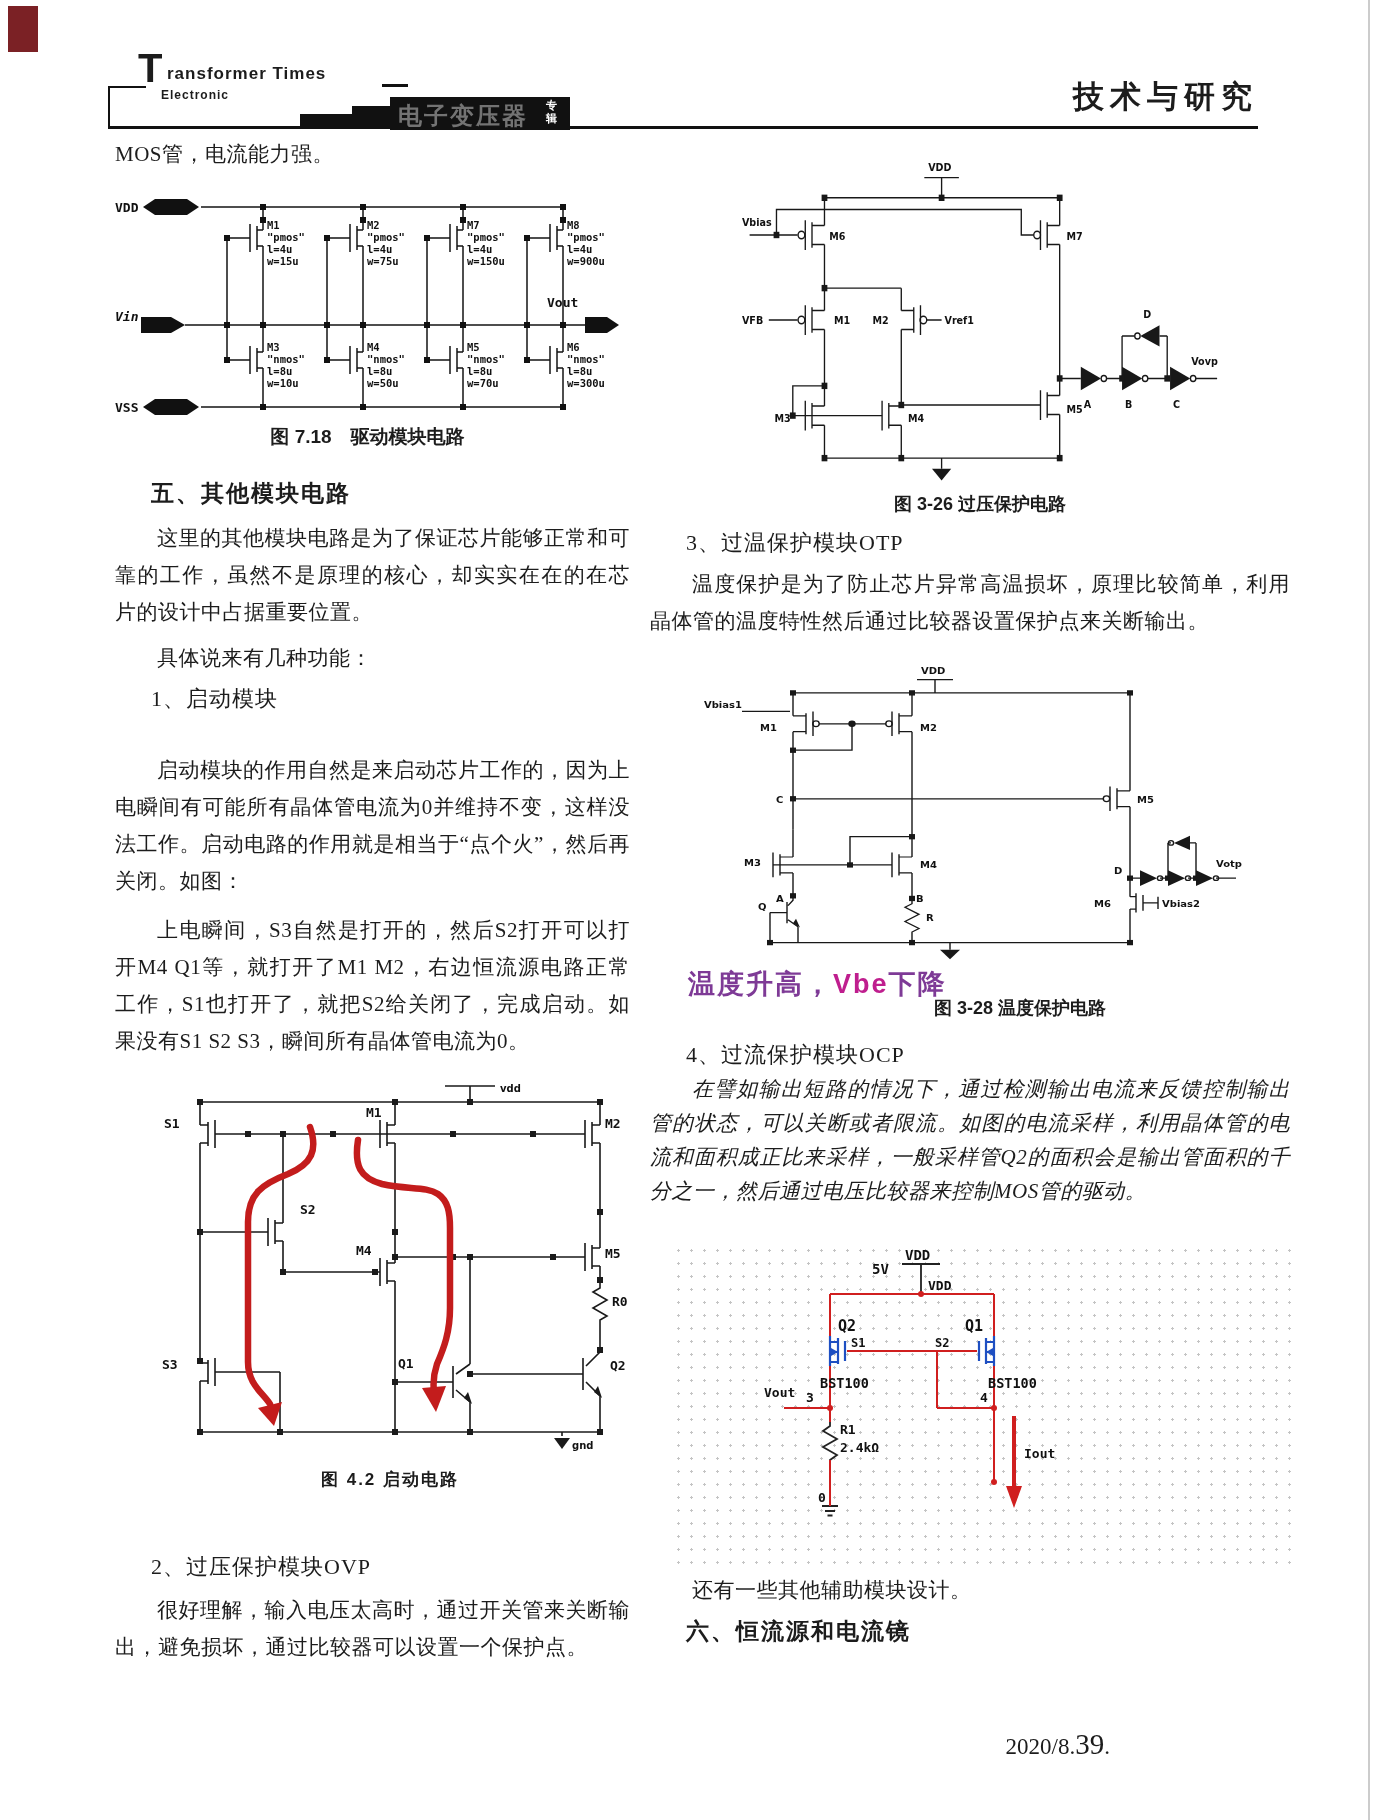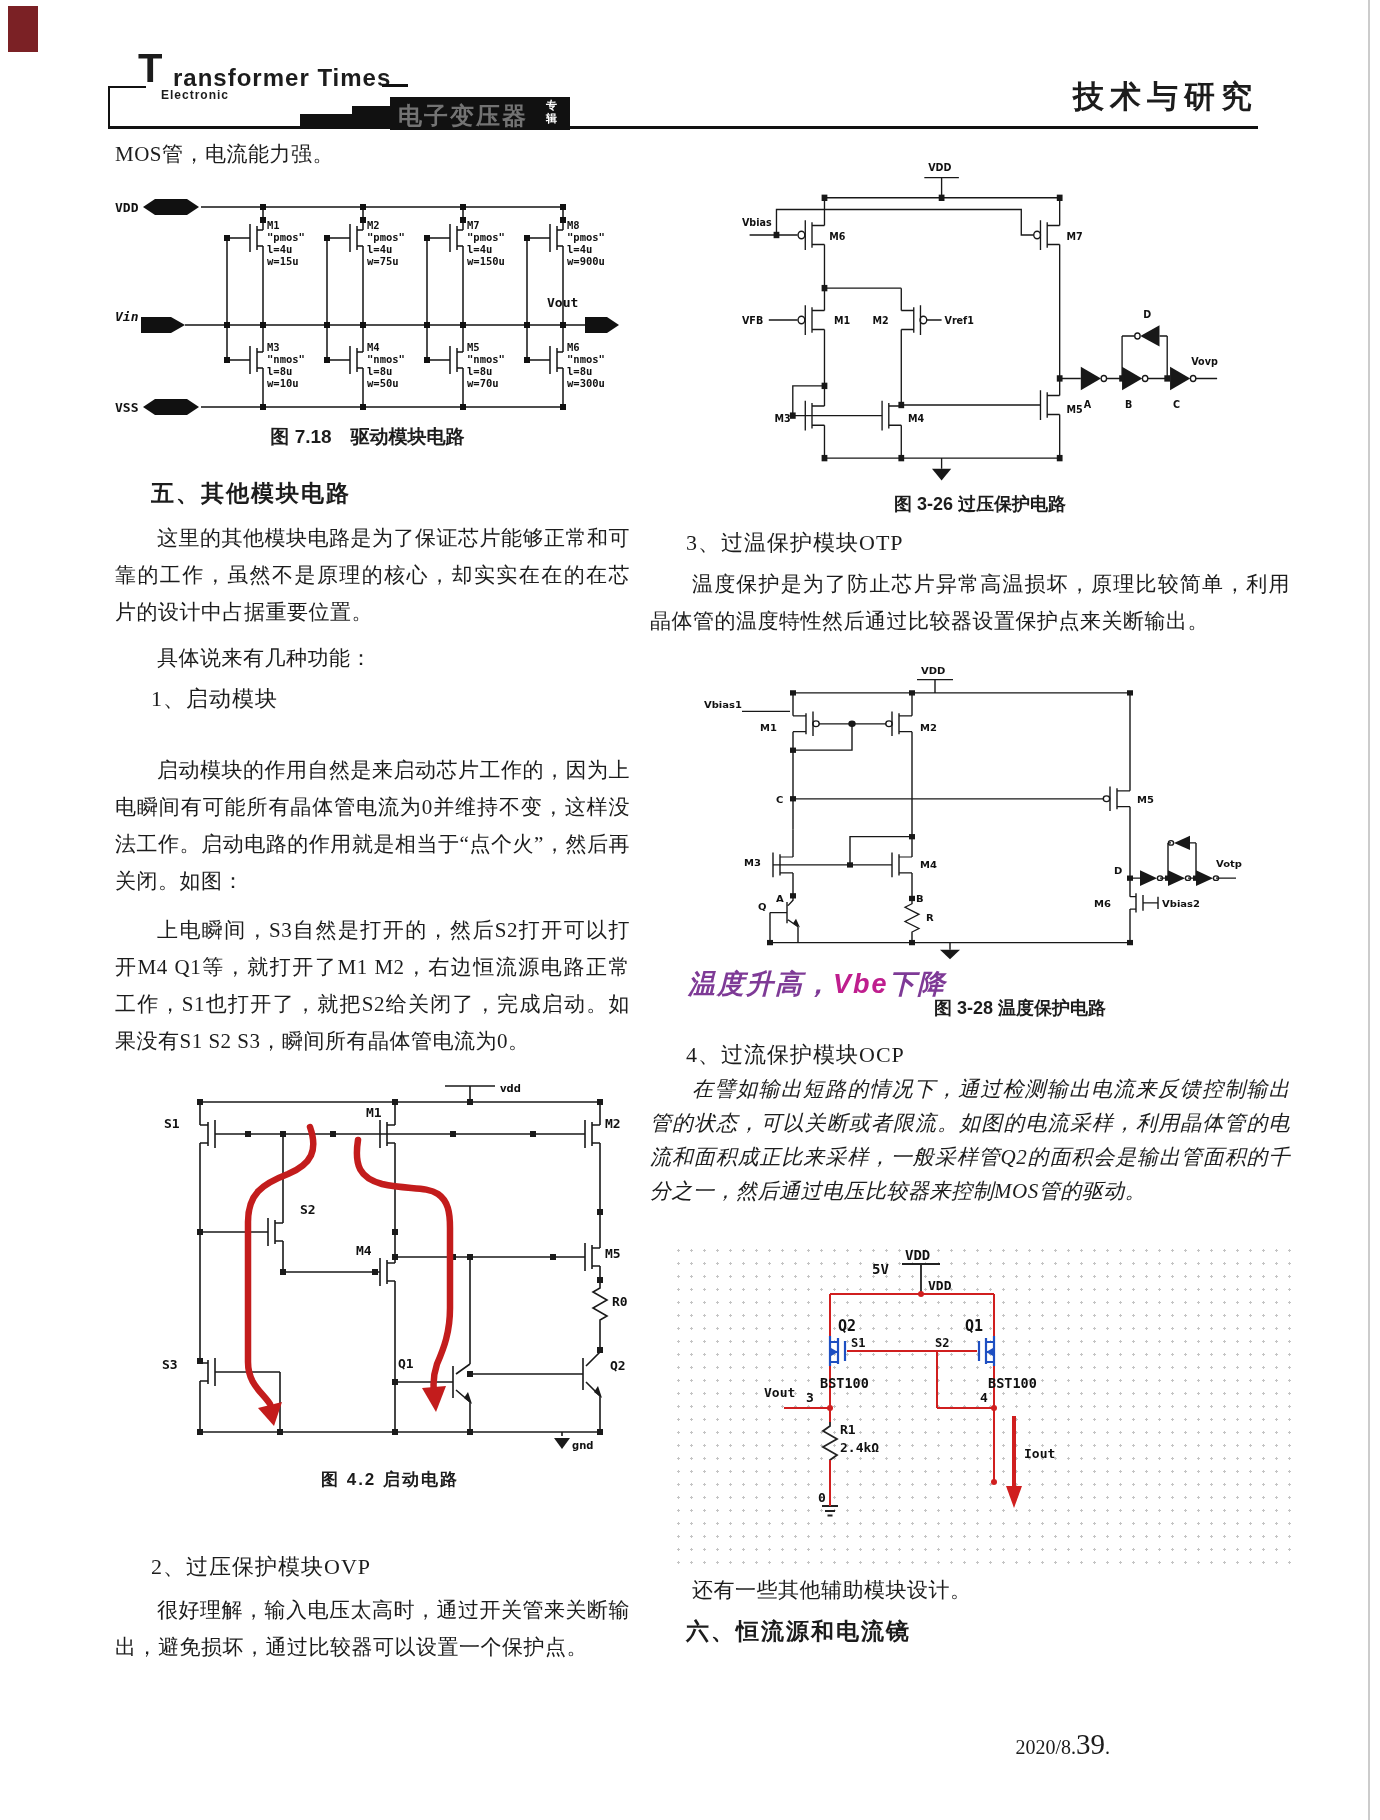--- a/index.html
+++ b/index.html
@@ -3,21 +3,21 @@
 <meta charset="utf-8">
 <style>
   html,body{margin:0;padding:0;background:#e8e8e8;}
   #page{position:relative;width:1380px;height:1820px;background:#ffffff;overflow:hidden;
         font-family:"Liberation Serif",serif;color:#1c1c1c;}
   .abs{position:absolute;}
   
   .corner-mark{left:8px;top:6px;width:30px;height:46px;background:#7b2125;}
   .logo-small{left:161px;top:52px;font-family:Liberation Sans, sans-serif;font-weight:700;font-size:12px;letter-spacing:1px;margin-top:36px;}
   .logo-T{left:138px;top:48px;font-family:"Liberation Sans",sans-serif;font-weight:700;font-size:40px;line-height:40px;}
-  .logo-rest{left:167px;top:64px;font-family:"Liberation Sans",sans-serif;font-weight:700;font-size:24px;letter-spacing:1px;margin-left:6px;}
+  .logo-rest{left:167px;top:64px;font-family:"Liberation Sans",sans-serif;font-weight:700;font-size:17px;letter-spacing:1px;}
   .logo-dash{left:382px;top:84px;width:26px;height:3px;background:#111;}
   .bracket-v{left:108px;top:88px;width:2px;height:40px;background:#111;}
   .bracket-h{left:108px;top:86px;width:38px;height:2px;background:#111;}
   .main-rule{left:108px;top:126px;width:1150px;height:3px;background:#111;}
   .badge-step1{left:300px;top:114px;width:56px;height:13px;background:#111;}
   .badge-step2{left:352px;top:106px;width:42px;height:21px;background:#111;}
   .badge-main{left:390px;top:97px;width:180px;height:33px;background:#111;}
   .badge-text{left:398px;top:100px;color:#737373;font-weight:700;font-size:24px;letter-spacing:2px;font-family:"Liberation Sans",sans-serif;}
   .badge-sub{left:546px;top:99px;color:#fff;font-weight:700;font-size:11px;line-height:13px;width:14px;font-family:"Liberation Sans",sans-serif;}
   .head-right{left:940px;top:76px;width:318px;text-align:right;font-weight:700;font-size:31px;letter-spacing:6px;font-family:"Liberation Sans",sans-serif;}
@@ -25,28 +25,28 @@
   
   .body-text{font-size:21px;line-height:37px;letter-spacing:0.5px;text-align:justify;text-indent:2em;}
   .noindent{text-indent:0;}
   .item-head{font-size:22px;padding-left:36px;letter-spacing:1px;}
   .sec-head{font-size:23px;font-weight:700;padding-left:36px;letter-spacing:2px;font-family:"Liberation Sans",sans-serif;}
   .fig-cap{font-weight:700;text-align:center;font-family:"Liberation Sans",sans-serif;}
   .cap718{left:115px;top:424px;width:505px;font-size:19px;}
   .cap42{left:150px;top:1468px;width:480px;font-size:17px;letter-spacing:2px;}
   .cap326{left:740px;top:492px;width:480px;font-size:18px;}
   .cap328{left:880px;top:996px;width:280px;font-size:18px;}
-  .colored-note{left:688px;top:966px;font-size:27px;font-weight:600;letter-spacing:2px;font-family:"Liberation Sans",sans-serif;font-style:italic;}
+  .colored-note{left:688px;top:966px;font-size:27px;font-weight:600;letter-spacing:2px;font-family:"Liberation Sans",sans-serif;}
   .cn1,.cn3{color:#7e3a96;}
   .cn2{color:#bf1e8e;font-weight:800;}
   .dotted-region{left:672px;top:1244px;width:620px;height:322px;
      background-image:radial-gradient(circle,#c4c4c4 1px,rgba(0,0,0,0) 1.3px);
      background-size:13px 13px;}
   .footer{left:900px;top:1728px;width:210px;text-align:right;}
-  .footer .f1{font-size:20px;}
+  .footer .f1{font-size:23px;}
   .footer .f2{font-size:29px;}
   
   svg text{font-family:"DejaVu Sans Mono",monospace;fill:#111;}
   .lbl{font-size:10.5px;font-weight:700;}
   .lbl-lg{font-size:13px;font-weight:700;}
   .lbl-it{font-style:italic;}
   .serif-lbl{font-family:"DejaVu Sans",sans-serif;font-size:10px;font-weight:700;}
 </style>
 </head>
 <body>

